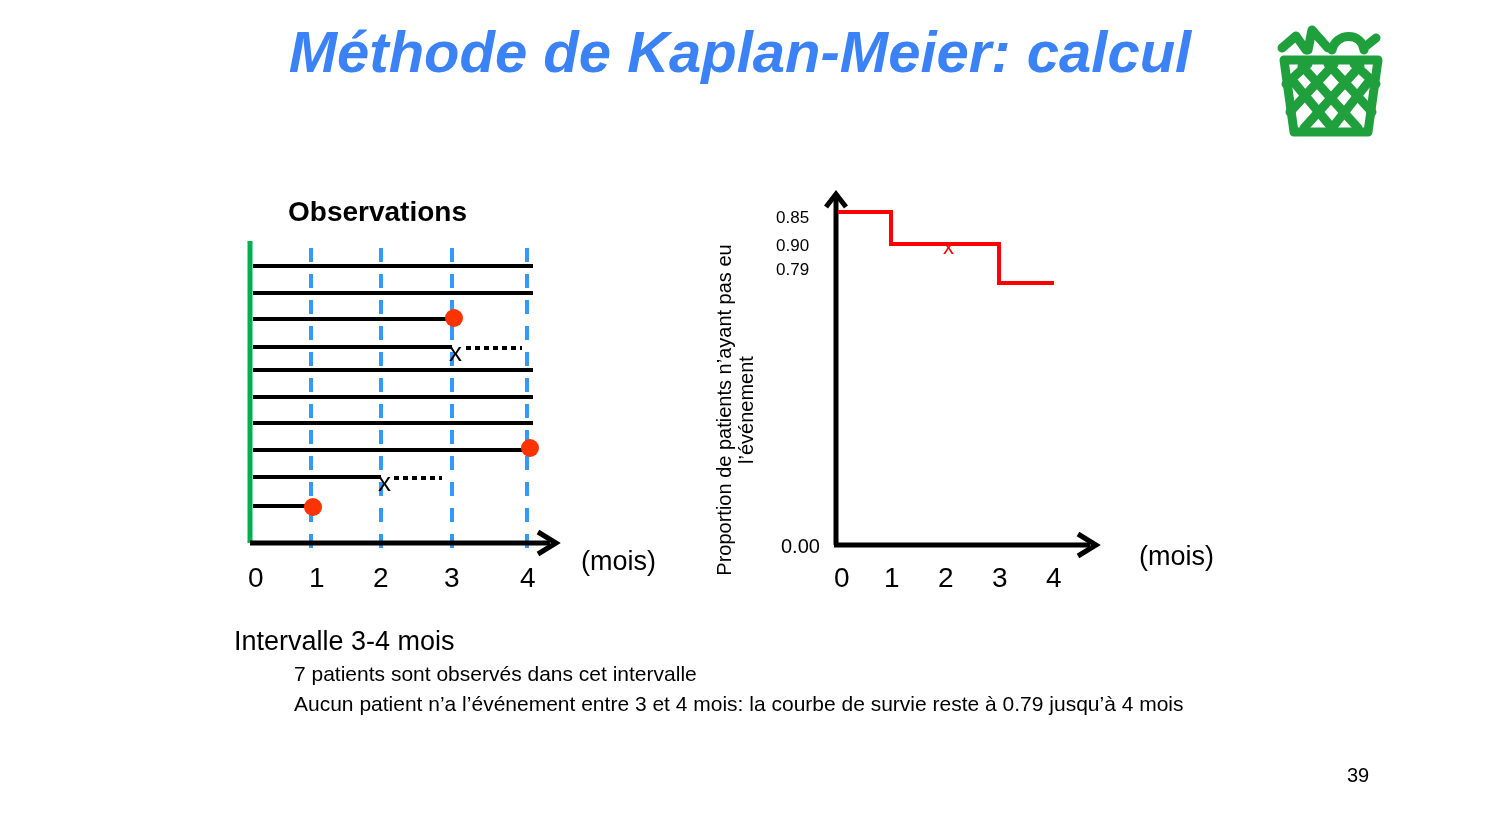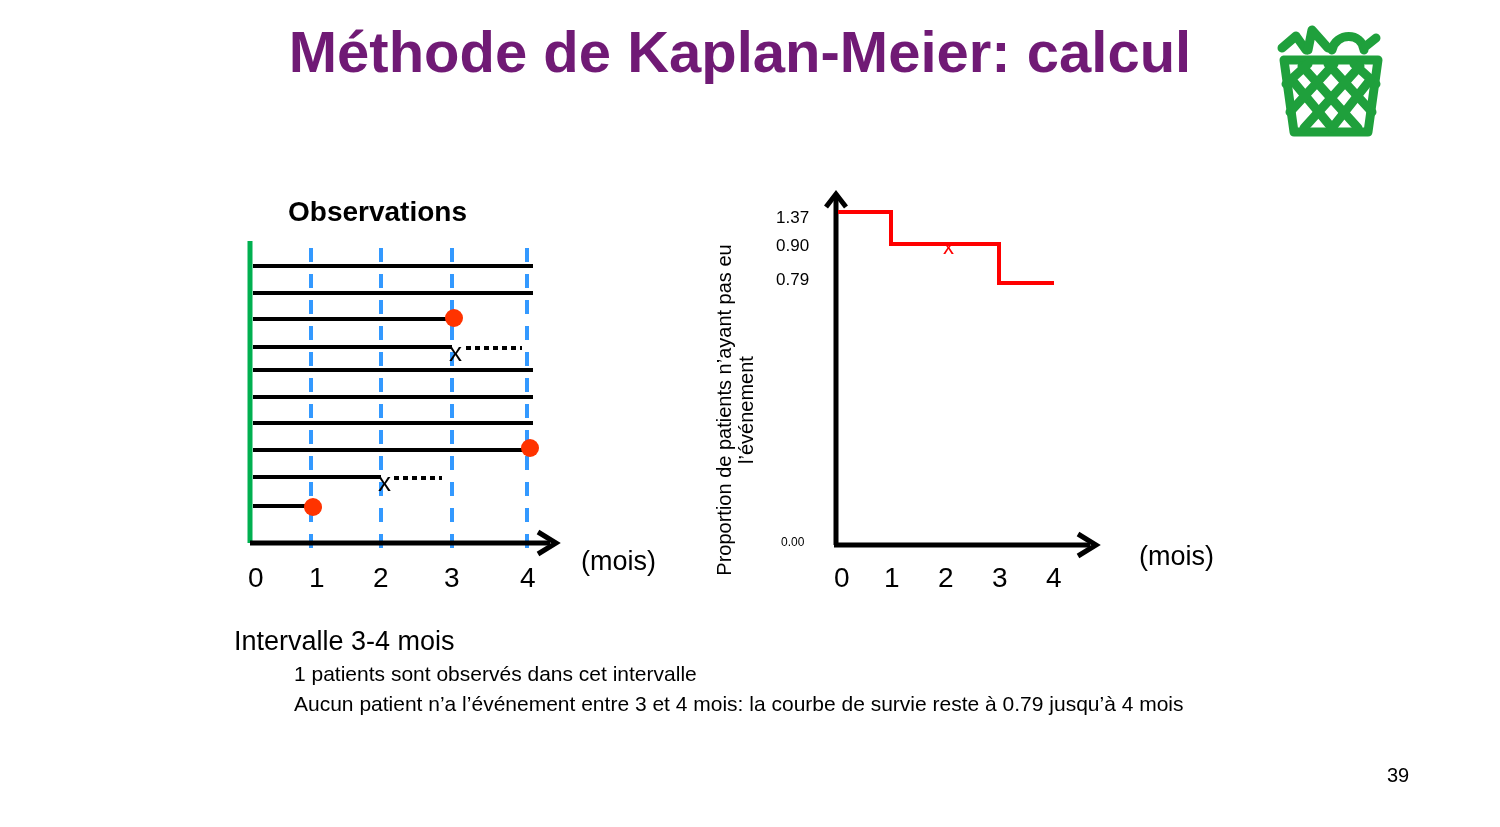--- a/index.html
+++ b/index.html
@@ -1,27 +1,27 @@
 <!DOCTYPE html>
 <html><head>
 <meta charset="utf-8">
 <style>
   html, body { margin: 0; padding: 0; background: #ffffff; }
   body { width: 1500px; height: 827px; position: relative; overflow: hidden; font-family: "Liberation Sans", sans-serif; color: #000; }
-  .title { position: absolute; left: 0; width: 1480px; top: 18px; text-align: center; font-size: 58px; font-weight: bold; color: #701a75; letter-spacing: 0px; }
+  .title { position: absolute; left: 0; width: 1480px; top: 18px; text-align: center; font-size: 58px; font-weight: bold; font-style: italic; color: #3b82f6; letter-spacing: 0px; }
   .basket { position: absolute; left: 1272px; top: 20px; width: 118px; height: 122px; }
   .obs-title { position: absolute; left: 288px; top: 196px; font-size: 28px; font-weight: bold; text-align: right; }
   svg.fig { position: absolute; left: 0; top: 0; }
   .tick-lbl { position: absolute; font-size: 28px; }
   .mois { position: absolute; font-size: 27px; margin-top: 12px; }
   .ylab-small { position: absolute; font-size: 17px; }
   .yaxis-title { position: absolute; left: 735px; top: 410px; width: 380px; transform: translate(-50%, -50%) rotate(-90deg); text-align: center; font-size: 20px; line-height: 22px; }
   .notes-head { position: absolute; left: 234px; top: 626px; font-size: 27px; }
   .notes-line { position: absolute; left: 294px; font-size: 21px; }
-  .page-num { position: absolute; left: 1347px; top: 764px; font-size: 20px; margin-left: 40px; }
+  .page-num { position: absolute; left: 1347px; top: 764px; font-size: 20px; }
 </style>
 </head>
 <body>
 
 <div class="title">Méthode de Kaplan-Meier: calcul</div>
 
 <svg class="basket" viewBox="0 0 118 122">
   <g fill="none" stroke="#1fa03c" stroke-width="9" stroke-linejoin="round" stroke-linecap="round">
     <path d="M10 28 L24 16 L34 30"></path>
     <path d="M36 30 L40 10 L56 28"></path>
@@ -90,29 +90,29 @@
 </svg>
 
 <div class="tick-lbl" style="left:248px; top:562px;">0</div>
 <div class="tick-lbl" style="left:309px; top:562px;">1</div>
 <div class="tick-lbl" style="left:373px; top:562px;">2</div>
 <div class="tick-lbl" style="left:444px; top:562px;">3</div>
 <div class="tick-lbl" style="left:520px; top:562px;">4</div>
 <div class="mois" style="left:581px; top:534px;">(mois)</div>
 
 <div class="yaxis-title">Proportion de patients n’ayant pas eu l’événement</div>
-<div class="ylab-small" style="left:776px; top:208px;">1.37</div>
+<div class="ylab-small" style="left:776px; top:208px;">0.85</div>
 <div class="ylab-small" style="left:776px; top:236px;">0.90</div>
-<div class="ylab-small" style="left:776px; top:270px;text-align:center;">0.79</div>
-<div class="ylab-small" style="left:781px; top:535px; font-size:12px;">0.00</div>
+<div class="ylab-small" style="left:776px; top:260px;text-align:center;">0.79</div>
+<div class="ylab-small" style="left:781px; top:535px; font-size:20px;">0.00</div>
 
 <div class="tick-lbl" style="left:834px; top:562px;">0</div>
 <div class="tick-lbl" style="left:884px; top:562px;">1</div>
 <div class="tick-lbl" style="left:938px; top:562px;">2</div>
 <div class="tick-lbl" style="left:992px; top:562px;">3</div>
 <div class="tick-lbl" style="left:1046px; top:562px;">4</div>
 <div class="mois" style="left:1139px; top:529px;">(mois)</div>
 
 <div class="notes-head">Intervalle 3-4 mois</div>
-<div class="notes-line" style="top:662px;">1 patients sont observés dans cet intervalle</div>
+<div class="notes-line" style="top:662px;">7 patients sont observés dans cet intervalle</div>
 <div class="notes-line" style="top:692px;text-align:right;">Aucun patient n’a l’événement entre 3 et 4 mois: la courbe de survie reste à 0.79 jusqu’à 4 mois</div>
 
 <div class="page-num">39</div>
 
 </body></html>

